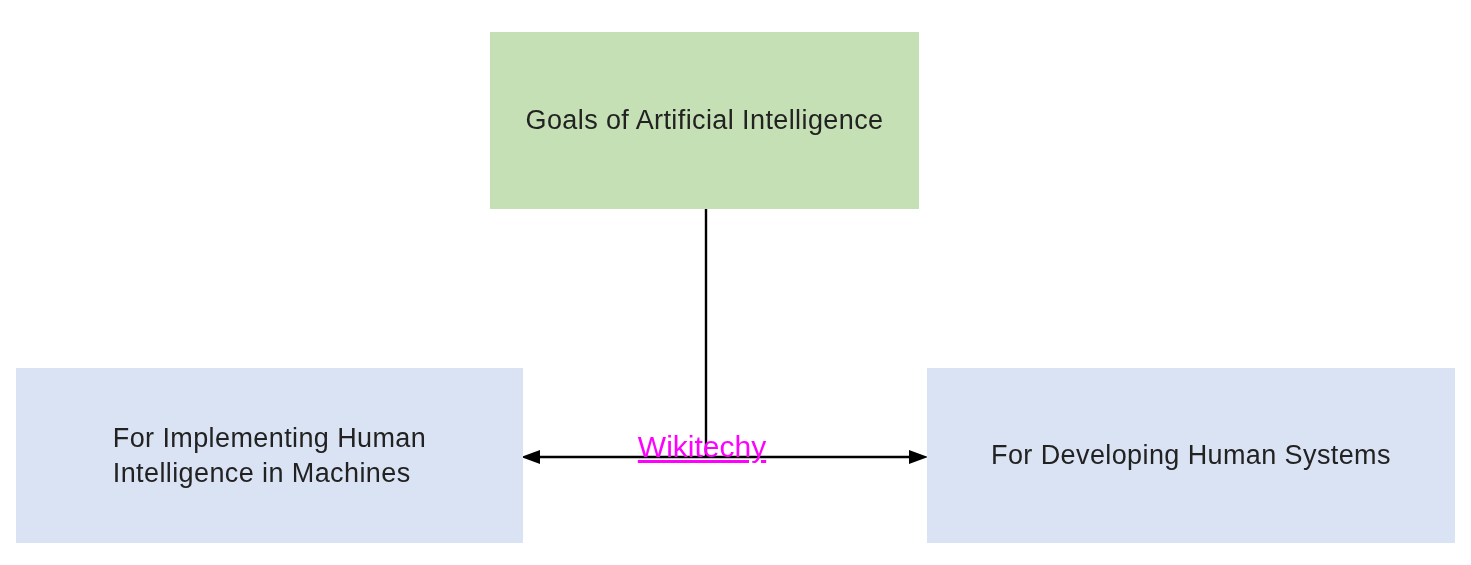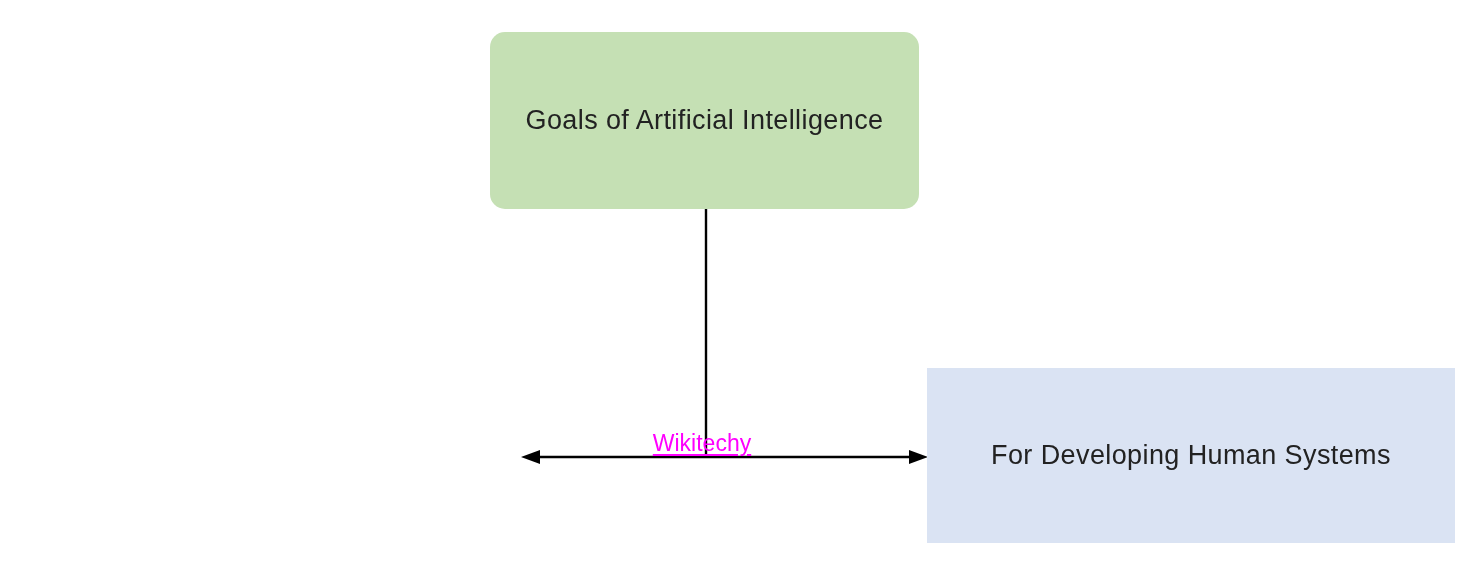--- a/index.html
+++ b/index.html
@@ -24,21 +24,20 @@
     font-size: 27px;
     letter-spacing: 0.4px;
     line-height: 35px;
   }
   .node-goal {
     left: 490px;
     top: 32px;
     width: 429px;
     height: 177px;
     background: #c5e0b4;
-    border-radius: 15px;
   }
   .node-left {
     left: 16px;
     top: 368px;
     width: 507px;
     height: 175px;
     background: #dae3f3;
   }
   .node-right {
     left: 927px;
@@ -61,21 +60,21 @@
     width: 1471px;
     height: 565px;
     pointer-events: none;
   }
   .watermark {
     position: absolute;
     left: 702px;
     top: 430px;
     transform: translateX(-50%);
     color: #ff00ff;
-    font-size: 23px;
+    font-size: 30px;
     text-decoration: underline;
     text-underline-offset: 3px;
     white-space: nowrap;
     cursor: pointer;
   }
 </style>
 </head>
 <body>
 
 <div class="canvas">
@@ -84,20 +83,26 @@
     <div class="node-label">Goals of Artificial Intelligence</div>
   </div>
 
   <svg class="connector-svg" viewBox="0 0 1471 565">
     <line x1="706" y1="209" x2="706" y2="457" stroke="#000000" stroke-width="2.4"></line>
     <line x1="536" y1="457" x2="913" y2="457" stroke="#000000" stroke-width="2.4"></line>
     <polygon points="521,457 540,450 540,464" fill="#000000"></polygon>
     <polygon points="928,457 909,450 909,464" fill="#000000"></polygon>
   </svg>
 
+  <div class="node node-left">
+    <div class="node-label multiline">
+      <div>For Implementing Human</div>
+      <div>Intelligence in Machines</div>
+    </div>
+  </div>
 
   <div class="node node-right">
     <div class="node-label">For Developing Human Systems</div>
   </div>
 
   <a class="watermark">Wikitechy</a>
 
 </div>
 
 </body></html>

